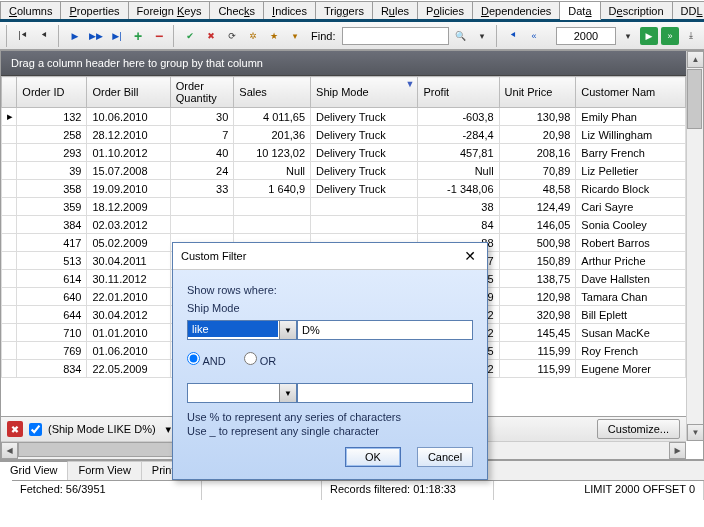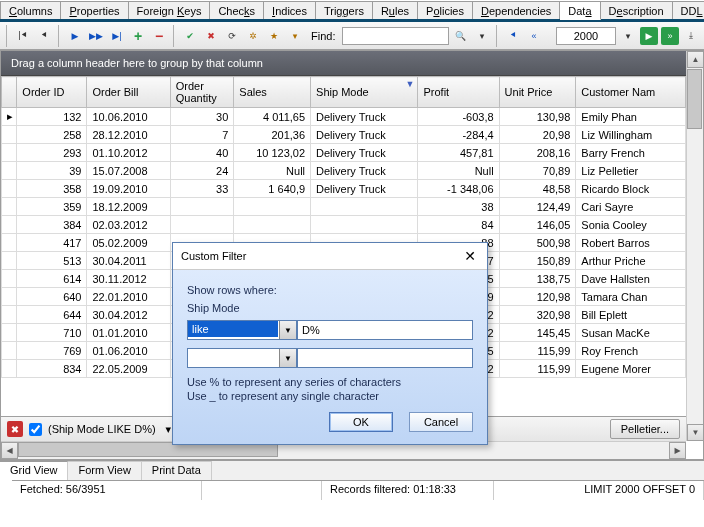--- a/index.html
+++ b/index.html
@@ -67,21 +67,21 @@
   .dlg-body label { display:block; margin:4px 0 6px; color:#1a2a50;}
   .dlg-row { display:flex; margin-bottom:8px;}
   .dlg-combo { width:110px; height:20px; border:1px solid #5a7fb1; background:#fff; font-size:11px; position:relative;}
   .dlg-combo .val { display:block; width:calc(100% - 18px); padding:2px 4px;}
   .dlg-combo .sel { background:#1060d0; color:#fff; }
   .dlg-combo .btn { position:absolute; right:0; top:0; width:17px;height:18px;background:linear-gradient(#f0f0f0,#d0d0d0);border-left:1px solid #888;display:flex;align-items:center;justify-content:center;font-size:8px;}
   .dlg-text { flex:1; height:20px; border:1px solid #5a7fb1; background:#fff; padding:2px 4px; font-size:11px;}
   .dlg-radio-row { display:flex; gap:18px; margin:6px 0 10px;}
   .dlg-hint { color:#1a2a50; margin:2px 0;}
   .dlg-btns { display:flex; justify-content:flex-end; gap:16px; margin-top:10px;}
-  .dlg-btn { width:64px; padding:3px 0; text-align:center; background:linear-gradient(#fdfdfd,#dce8f8); border:1px solid #7a98c4; cursor:pointer;}
+  .dlg-btn { width:56px; padding:3px 0; text-align:center; background:linear-gradient(#fdfdfd,#dce8f8); border:1px solid #7a98c4; cursor:pointer;}
   .dlg-btn.primary { border:1px solid #4a74b8; box-shadow:0 0 0 1px #9ec0ee inset;}
 </style>
 </head>
 <body>
 
 <div class="tab-row" id="top-tabs">
     <div class="tab"><u>C</u>olumns</div>
     <div class="tab"><u>P</u>roperties</div>
     <div class="tab">Foreign <u>K</u>eys</div>
     <div class="tab">Chec<u>k</u>s</div>
@@ -308,21 +308,21 @@
           <td class="num">115,99</td>
           <td>Eugene Morer</td>
         </tr>
       </tbody>
   </table>
   <div class="filter-bar">
     <div class="fb-close">✖</div>
     <input type="checkbox" class="fb-chk" checked="" style="">
     <span>(Ship Mode LIKE D%)</span>
     <span style="margin-left:4px">▾</span>
-    <div class="fb-btn">Pelletier...</div>
+    <div class="fb-btn">Customize...</div>
   </div>
   <div class="scrollbar-v">
     <div class="arrow">▲</div>
     <div class="thumb"></div>
     <div class="arrow bottom">▼</div>
   </div>
   <div class="scrollbar-h">
     <div class="arrow">◀</div>
     <div class="track">
         <div class="thumb"></div>
@@ -351,20 +351,24 @@
   </div>
   <div class="dlg-body">
     <label>Show rows where:</label>
     <label style="margin-top:2px">Ship Mode</label>
     <div class="dlg-row">
       <div class="dlg-combo">
         <span class="val sel">like</span>
         <span class="btn">▼</span>
       </div>
       <input class="dlg-text" value="D%" style="">
+    </div>
+    <div class="dlg-radio-row">
+      <label><input type="radio" name="lg" checked="" style=""> <span>AND</span></label>
+      <label><input type="radio" name="lg" style=""> <span>OR</span></label>
     </div>
     <div class="dlg-row">
       <div class="dlg-combo">
         <span class="val"></span>
         <span class="btn">▼</span>
       </div>
       <input class="dlg-text" value="" style="">
     </div>
     <div class="dlg-hint">Use % to represent any series of characters</div>
     <div class="dlg-hint">Use _ to represent any single character</div>

